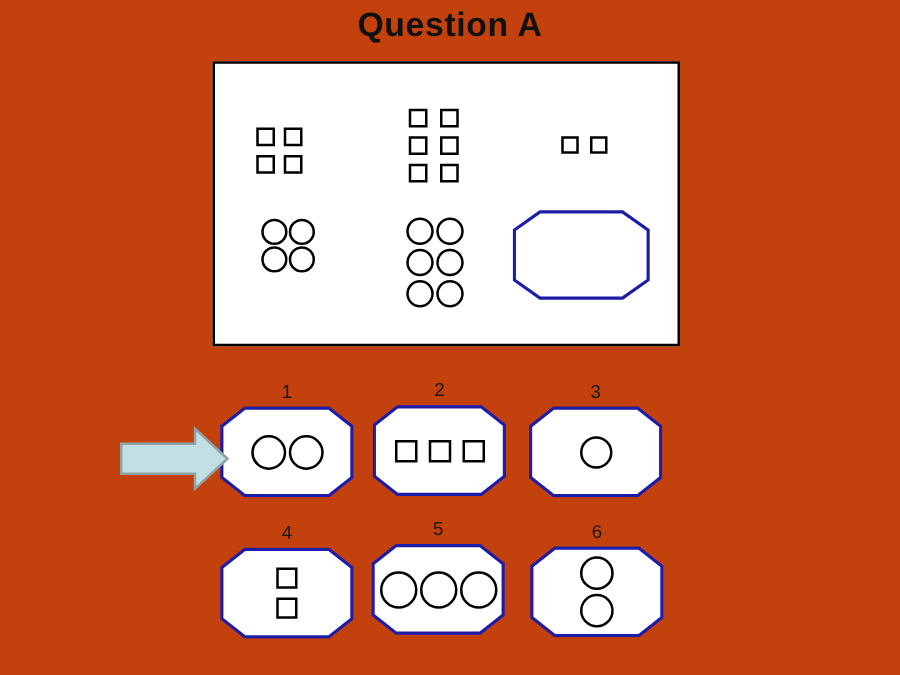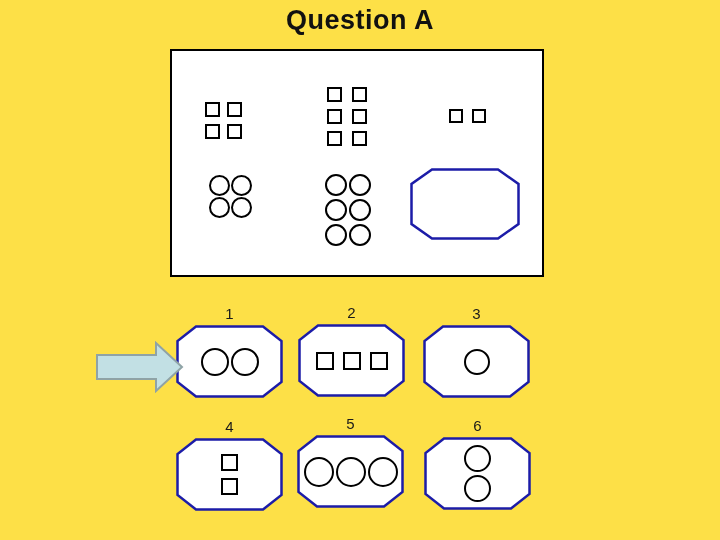--- a/index.html
+++ b/index.html
@@ -1,17 +1,17 @@
 <!DOCTYPE html>
 <html><head>
 <meta charset="utf-8">
 <style>
   html,body{margin:0;padding:0;background:#fff;}
   #stage{
-    position:relative;width:720px;height:540px;background:#fde047;
+    position:relative;width:720px;height:540px;background:#c2410c;
     font-family:"Liberation Sans", sans-serif;overflow:hidden;
   }
   .page-title{
     position:absolute;left:0;top:5px;width:720px;text-align:center;
     font-size:27px;font-weight:bold;color:#111;letter-spacing:0.5px;
   }
   .main-box{
     position:absolute;left:170px;top:49px;width:374px;height:228px;
     border:2px solid #000;box-sizing:border-box;background:#fff;
   }

